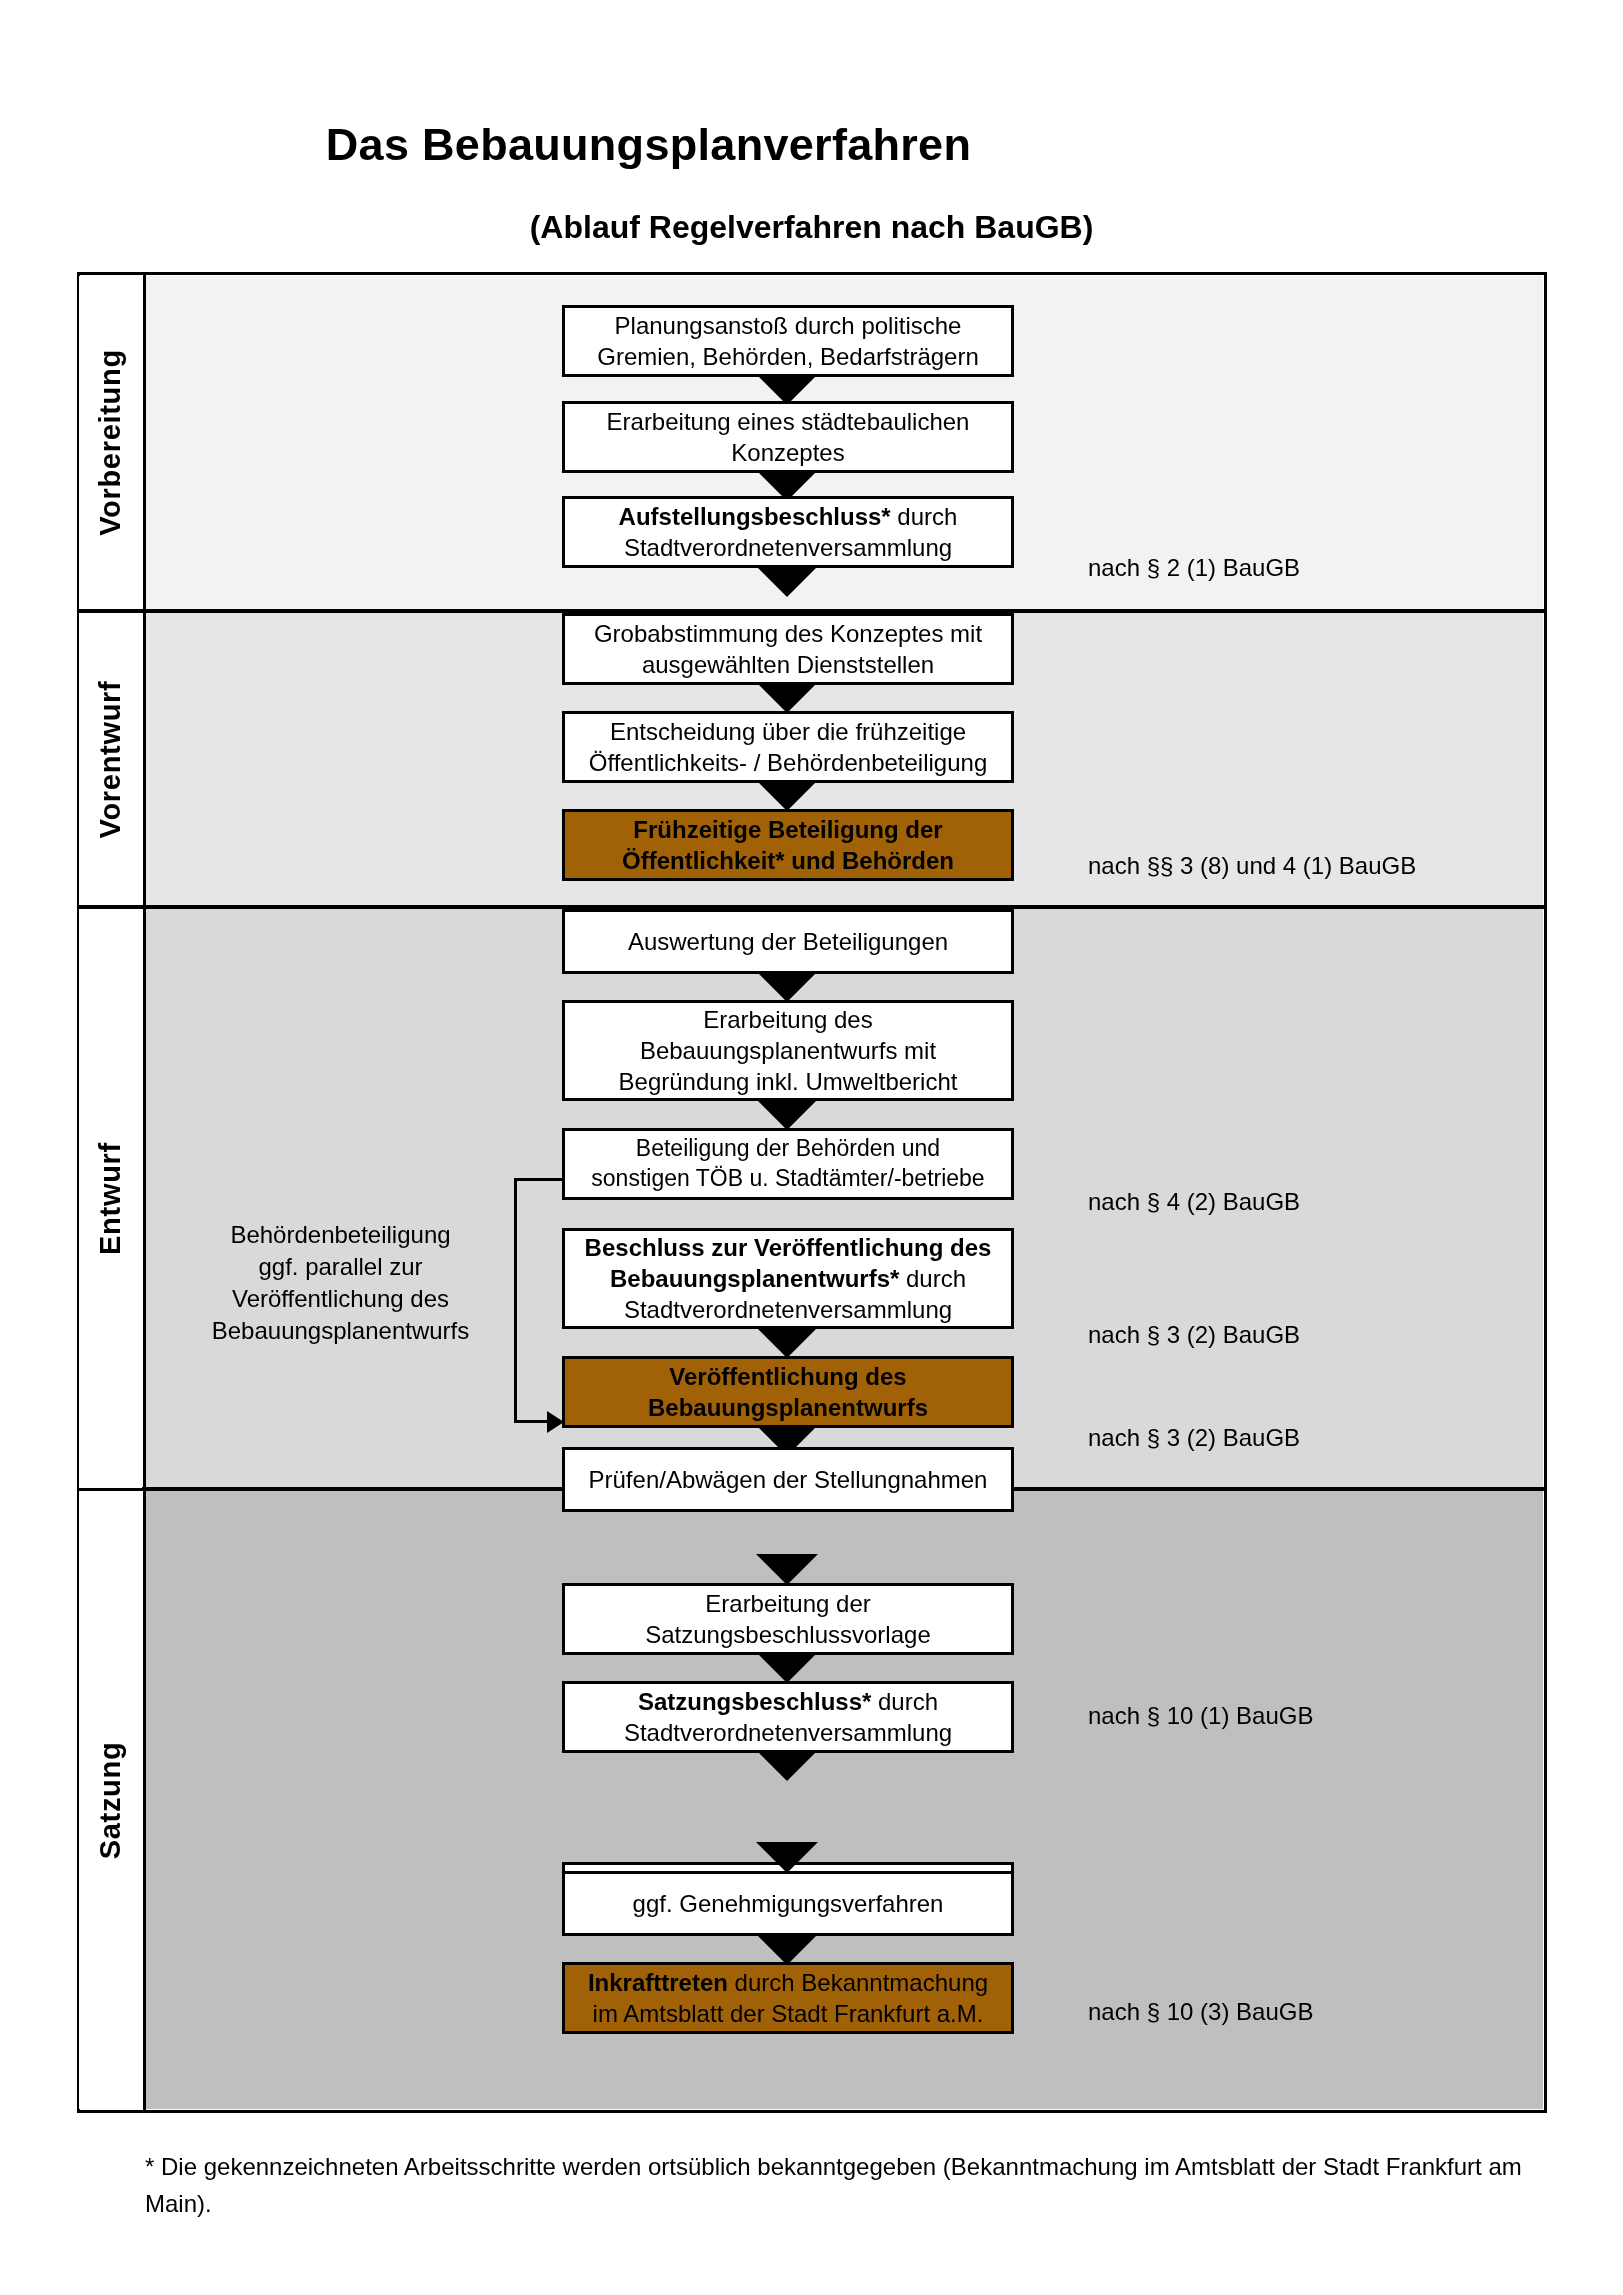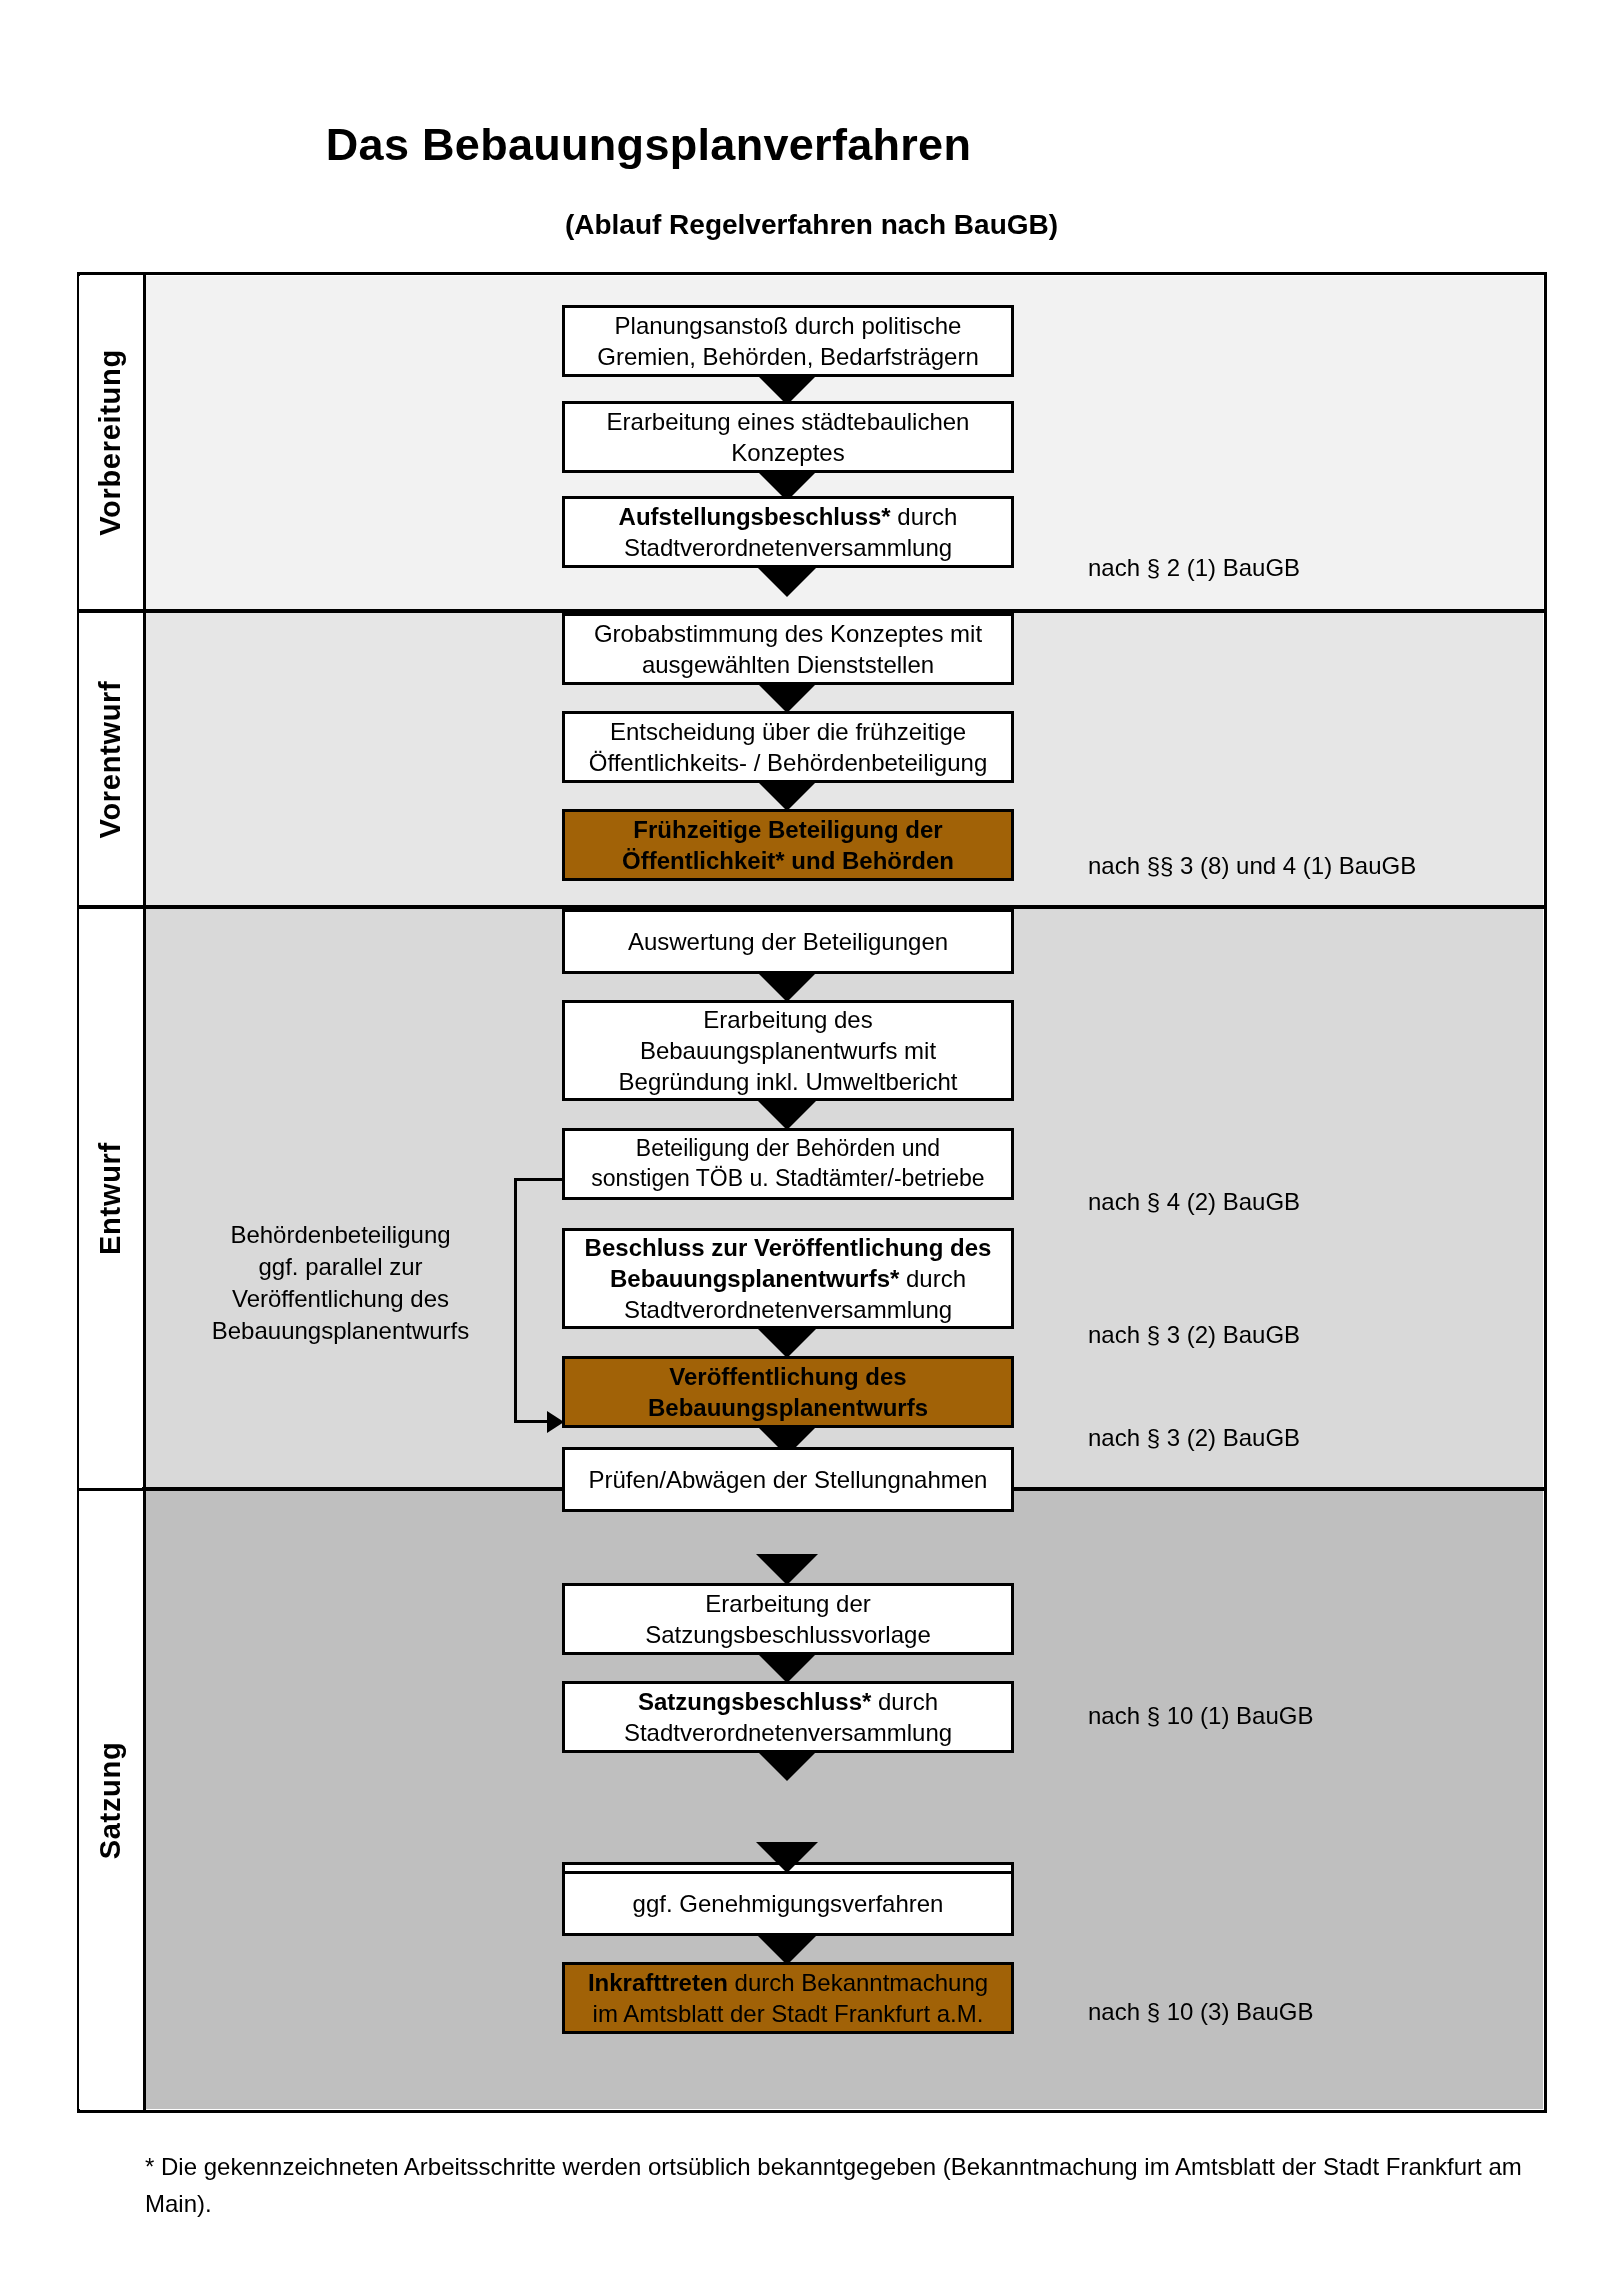--- a/index.html
+++ b/index.html
@@ -22,21 +22,21 @@
     left: 0; top: 119px; width: 1297px;
     text-align: center;
     font-size: 45px;
     font-weight: bold;
     letter-spacing: 0.3px;
   }
   #subtitle {
     position: absolute;
     left: 0; top: 209px; width: 1623px;
     text-align: center;
-    font-size: 28px;
+    font-size: 32px;
     font-weight: bold;
   }
 
   
   #frame {
     position: absolute;
     left: 77px;
     top: 272px;
     width: 1470px;
     height: 1841px;

